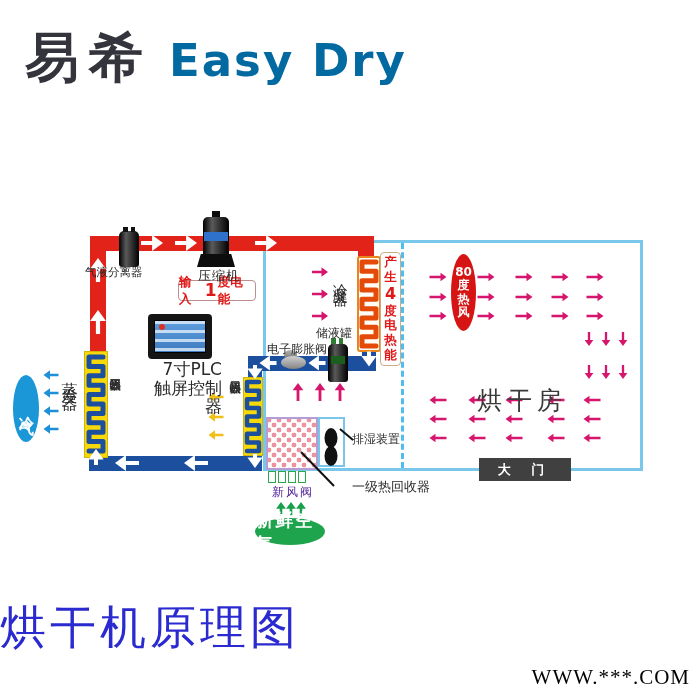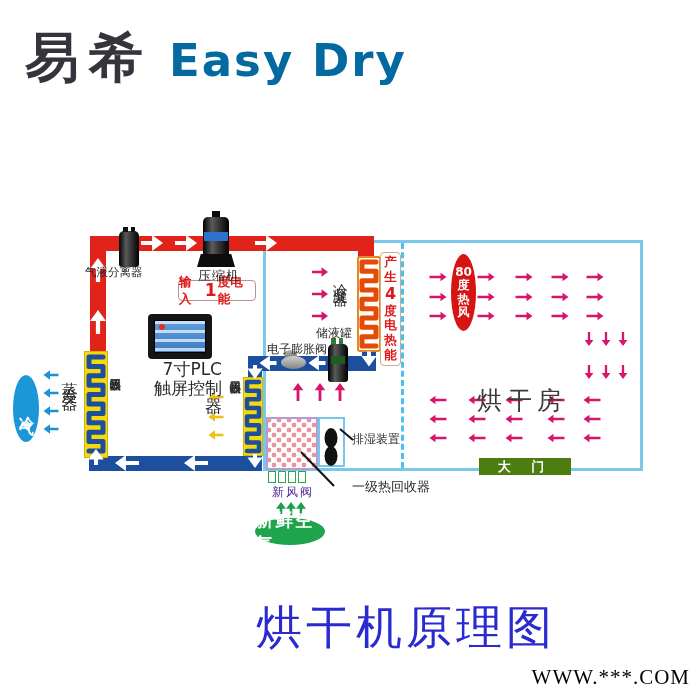--- a/index.html
+++ b/index.html
@@ -10,21 +10,21 @@
   .vert{writing-mode:vertical-rl;text-orientation:upright;}
 
   
   .logo{position:absolute;left:25px;top:22px;display:flex;align-items:baseline;gap:16px;}
   .logo-cn{font-size:54px;font-weight:900;color:#34343c;letter-spacing:10px;}
   .logo-en{font-size:45px;font-weight:bold;color:#0369a1;letter-spacing:2px;}
 
   
   .room-box{left:263px;top:240px;width:380px;height:231px;border:3px solid #79c7ea;box-sizing:border-box;}
   .room-divider{left:401px;top:243px;height:225px;width:0;border-left:3px dashed #4fbdf0;}
-  .door{left:479px;top:458px;width:92px;height:17px;background:#4d7c0f;color:#fff;
+  .door{left:479px;top:458px;width:92px;height:23px;background:#404040;color:#fff;
         font-size:13px;font-weight:bold;letter-spacing:8px;display:flex;align-items:center;justify-content:center;}
 
   
   .pipe-red{background:#e2231a;}
   .pipe-blue{background:#1d4f9f;}
 
   
   .ybox{background:#f6d90a;border:1px solid #d4b504;box-sizing:border-box;}
   .cond-box{left:357px;top:256px;width:24px;height:96px;background:#fffdf6;border:2.5px solid #e8851e;border-radius:3px;box-sizing:border-box;}
   .energy-in{left:178px;top:280px;width:78px;height:21px;border:1.5px solid #bd8f8f;border-radius:4px;background:#fff;
@@ -65,21 +65,21 @@
         linear-gradient(#5e9ede,#3f7cc0);}
 
   .ellipse{border-radius:50%;color:#fff;font-weight:bold;display:flex;align-items:center;justify-content:center;}
   .hot-ellipse{left:451px;top:254px;width:25px;height:77px;background:#d61414;flex-direction:column;font-size:12px;line-height:13.5px;align-items:center;}
   .cold-ellipse{left:13px;top:375px;width:26px;height:67px;background:#1b97d8;font-size:15px;letter-spacing:5px;}
   .fresh-ellipse{left:255px;top:518px;width:70px;height:27px;background:#1fa44e;font-size:18px;letter-spacing:2px;}
 
   .fresh-valves{left:268px;top:471px;display:flex;gap:2px;}
   .fresh-valves div{width:8px;height:12px;border:1.5px solid #2aa84a;background:#fff;box-sizing:border-box;}
 
-  .title{position:absolute;left:0;top:597px;width:556px;text-align:right;
+  .title{position:absolute;left:0;top:597px;width:556px;text-align:left;
          font-size:46px;font-weight:500;color:#2a2ad0;letter-spacing:4px;}
   .watermark{position:absolute;right:10px;top:665px;font-family:"Liberation Serif",serif;
              font-size:21px;color:#000;letter-spacing:1px;}
   svg.overlay{position:absolute;left:0;top:0;width:700px;height:700px;pointer-events:none;}
 </style>
 </head>
 <body>
 
 <div class="stage">
 

